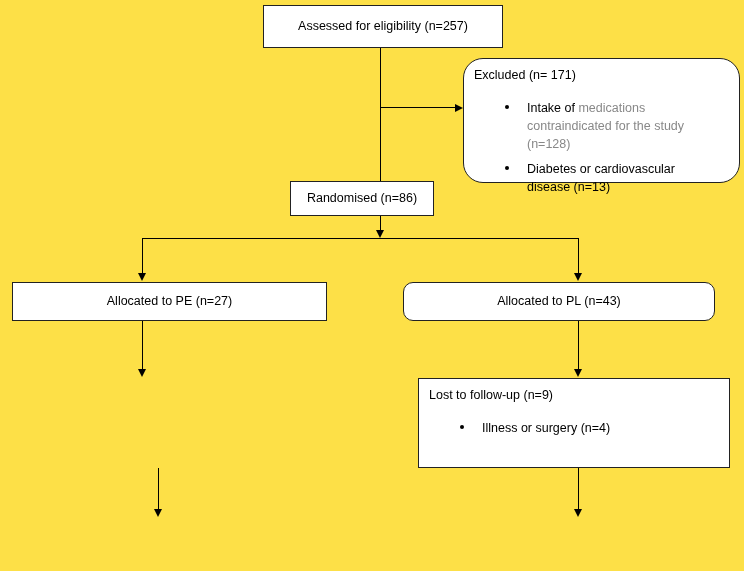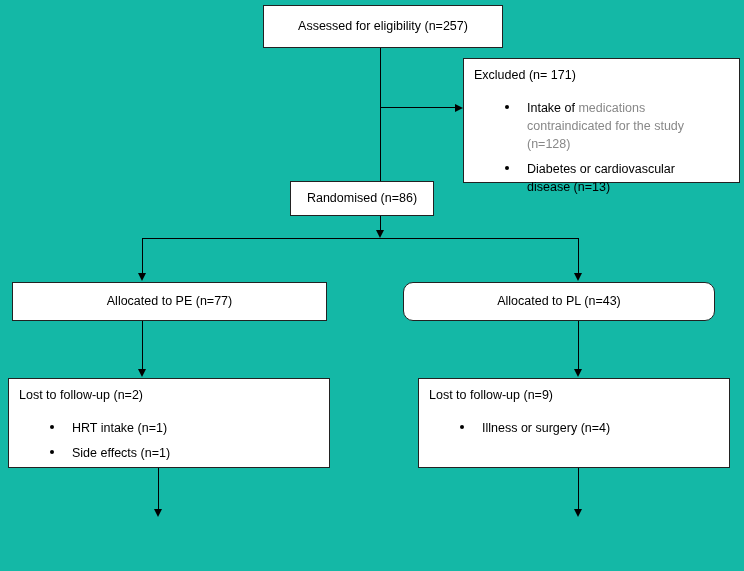--- a/index.html
+++ b/index.html
@@ -9,21 +9,21 @@
     background: #ffffff;
   }
   body {
     font-family: "Liberation Sans", sans-serif;
     color: #000000;
   }
   #diagram {
     position: relative;
     width: 744px;
     height: 571px;
-    background: #14b8a6;
+    background: #fde047;
     overflow: hidden;
     text-decoration: underline;
   }
   .box {
     position: absolute;
     box-sizing: border-box;
     border: 1.4px solid #222222;
     background: #ffffff;
     font-size: 12.5px;
     line-height: 1.25;
@@ -101,21 +101,21 @@
     <span>Assessed for eligibility (n=257)</span>
   </div>
 
   <div class="vline" style="left:380px; top:48px; height:86px;"></div>
 
   <div class="hline" style="left:380px; top:107px; width:75px;"></div>
   <div class="arrow-right" style="left:455px; top:103.5px;"></div>
 
   <div class="vline" style="left:380px; top:134px; height:48px;"></div>
 
-  <div class="box left" style="left:463px; top:58px; width:277px; height:125px;">
+  <div class="box left" style="left:463px; top:58px; width:277px; height:125px;border-radius:20px;">
     <span class="hdr">Excluded (n= 171)</span>
     <ul class="bullets">
       <li>
         <span class="dot"></span>
         <span class="strongtxt">Intake of</span>
         <span class="faint">medications contraindicated for the study (n=128)</span>
       </li>
       <li>
         <span class="dot"></span>
         <span>Diabetes or cardiovascular disease (n=13)</span>
@@ -131,45 +131,32 @@
   <div class="arrow-down" style="left:375.5px; top:230px;"></div>
   <div class="hline" style="left:142px; top:238px; width:437px;"></div>
 
   <div class="vline" style="left:142px; top:238px; height:36px;"></div>
   <div class="arrow-down" style="left:137.5px; top:273px;"></div>
 
   <div class="vline" style="left:578px; top:238px; height:36px;"></div>
   <div class="arrow-down" style="left:573.5px; top:273px;"></div>
 
   <div class="box centered" style="left:12px; top:282px; width:315px; height:39px;">
-    <span>Allocated to PE (n=77)</span>
+    <span>Allocated to PE (n=27)</span>
   </div>
   <div class="box centered" style="left:403px; top:282px; width:312px; height:39px;border-radius:10px;">
     <span>Allocated to PL (n=43)</span>
   </div>
 
   <div class="vline" style="left:142px; top:321px; height:49px;"></div>
   <div class="arrow-down" style="left:137.5px; top:369px;"></div>
 
   <div class="vline" style="left:578px; top:321px; height:49px;"></div>
   <div class="arrow-down" style="left:573.5px; top:369px;"></div>
 
-  <div class="box left" style="left:8px; top:378px; width:322px; height:90px;">
-    <span class="hdr">Lost to follow-up (n=2)</span>
-    <ul class="bullets">
-      <li>
-        <span class="dot"></span>
-        <span>HRT intake (n=1)</span>
-      </li>
-      <li>
-        <span class="dot"></span>
-        <span>Side effects (n=1)</span>
-      </li>
-    </ul>
-  </div>
 
   <div class="box left" style="left:418px; top:378px; width:312px; height:90px;">
     <span class="hdr">Lost to follow-up (n=9)</span>
     <ul class="bullets">
       <li>
         <span class="dot"></span>
         <span>Illness or surgery (n=4)</span>
       </li>
     </ul>
   </div>

